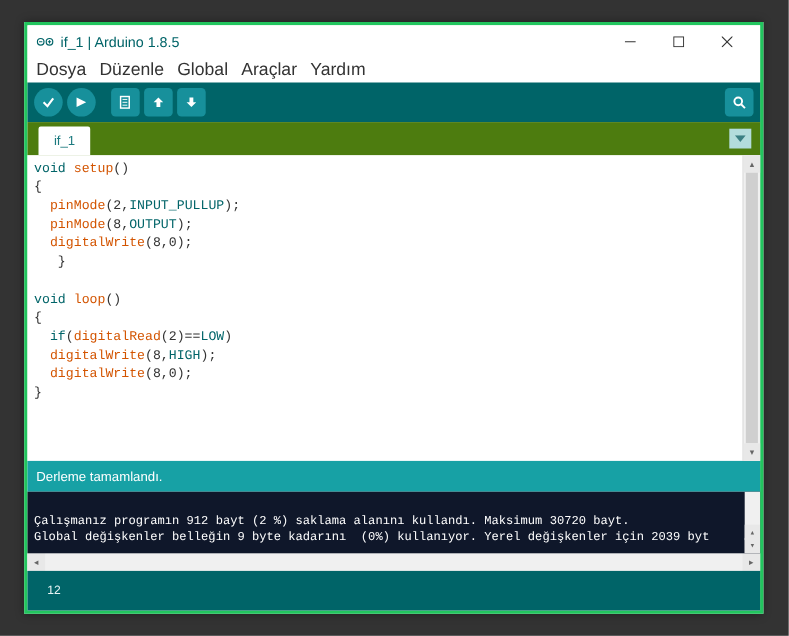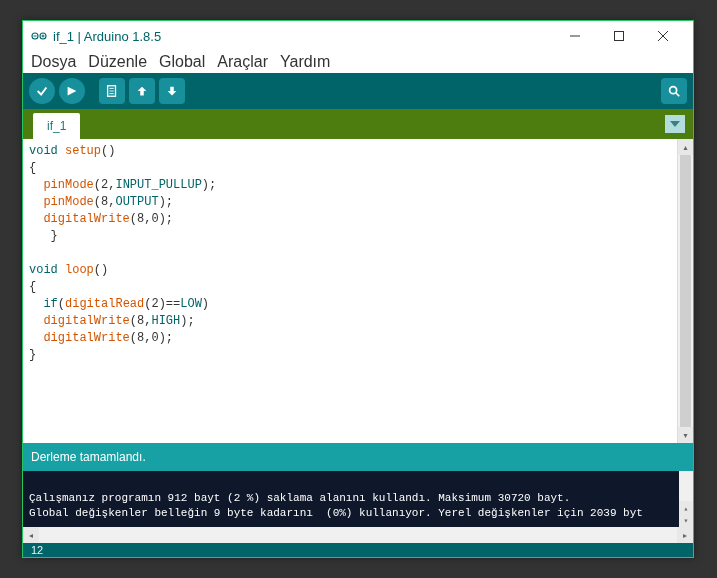--- a/index.html
+++ b/index.html
@@ -1,17 +1,17 @@
 <!DOCTYPE html>
 <html><head>
 <meta charset="utf-8">
 <style>
   * { margin: 0; padding: 0; box-sizing: border-box; }
   body { font-family: "Segoe UI", Tahoma, sans-serif; background: #333; width: 717px; height: 578px; overflow: hidden; }
-  .window { position: absolute; left: 22px; top: 20px; width: 672px; height: 538px; background: #fff; border: 1px solid #22c55e; display: flex; flex-direction: column; box-shadow: 0 0 8px rgba(0,0,0,.4); }
+  .window { position: absolute; left: 22px; top: 20px; width: 672px; height: 538px; background: #fff; border: 3px solid #22c55e; display: flex; flex-direction: column; box-shadow: 0 0 8px rgba(0,0,0,.4); }
   .titlebar { height: 30px; background: #fff; display: flex; align-items: center; padding: 0 8px; color: #006468; font-size: 13px; }
   .title-icon { width: 16px; height: 16px; margin-right: 6px; display: inline-flex; align-items: center; justify-content: center; }
   .title-text { flex: 1; }
   .winbtns { display: flex; }
   .winbtn { width: 44px; height: 30px; display: flex; align-items: center; justify-content: center; color: #555; }
   .winbtn svg { width: 10px; height: 10px; }
   .menubar { height: 22px; background: #fff; display: flex; align-items: center; padding: 0 8px; font-size: 16px; color: #333; }
   .menubar .menu-item { margin-right: 12px; cursor: default; }
   .toolbar { height: 36px; background: #006468; display: flex; align-items: center; padding: 0 6px; gap: 4px; }
   .tool-btn { width: 26px; height: 26px; border-radius: 4px; background: #17909B; display: flex; align-items: center; justify-content: center; color: #fff; cursor: pointer; }
@@ -29,21 +29,21 @@
   .vscroll { width: 16px; background: #f0f0f0; border-left: 1px solid #ddd; position: relative; }
   .vscroll .arrow { height: 16px; background: #e8e8e8; display:flex;align-items:center;justify-content:center;color:#666;font-size:8px; }
   .vscroll .track { position: absolute; top:16px; bottom:16px; left:0; right:0;}
   .vscroll .thumb { background: #cfcfcf; position:absolute; left:2px; right:2px; }
   .status-strip { height: 28px; background: #17a1a5; color: #fff; font-size: 12px; display: flex; align-items: center; padding: 0 8px; }
   .console { background: #0f172a; color: #fff; font-family: Consolas, "Courier New", monospace; font-size: 11px; padding: 20px 6px; white-space: pre; overflow: hidden; line-height: 15px; position: relative; height: 56px; }
   .console .cv { width: 14px; background: #f0f0f0; position: absolute; top:0; bottom:0; right:0;}
   .hscroll { height: 16px; background: #f0f0f0; display:flex; }
   .hscroll .harrow { width:16px; background:#e8e8e8; display:flex;align-items:center;justify-content:center;color:#666;font-size:8px;}
   .hscroll .htrack { flex:1; }
-  .footer { height: 14px; background: #006468; color: #e8f5f5; font-size: 11px; display: flex; align-items: center; padding: 0 8px; }
+  .footer { height: 36px; background: #006468; color: #e8f5f5; font-size: 11px; display: flex; align-items: center; padding: 0 18px; }
   .footer .left { flex: 0 0 auto; }
   .footer .right { margin-left: auto; }
 </style>
 </head>
 <body>
 
 <div class="window">
 
   <div class="titlebar">
     <span class="title-icon">

